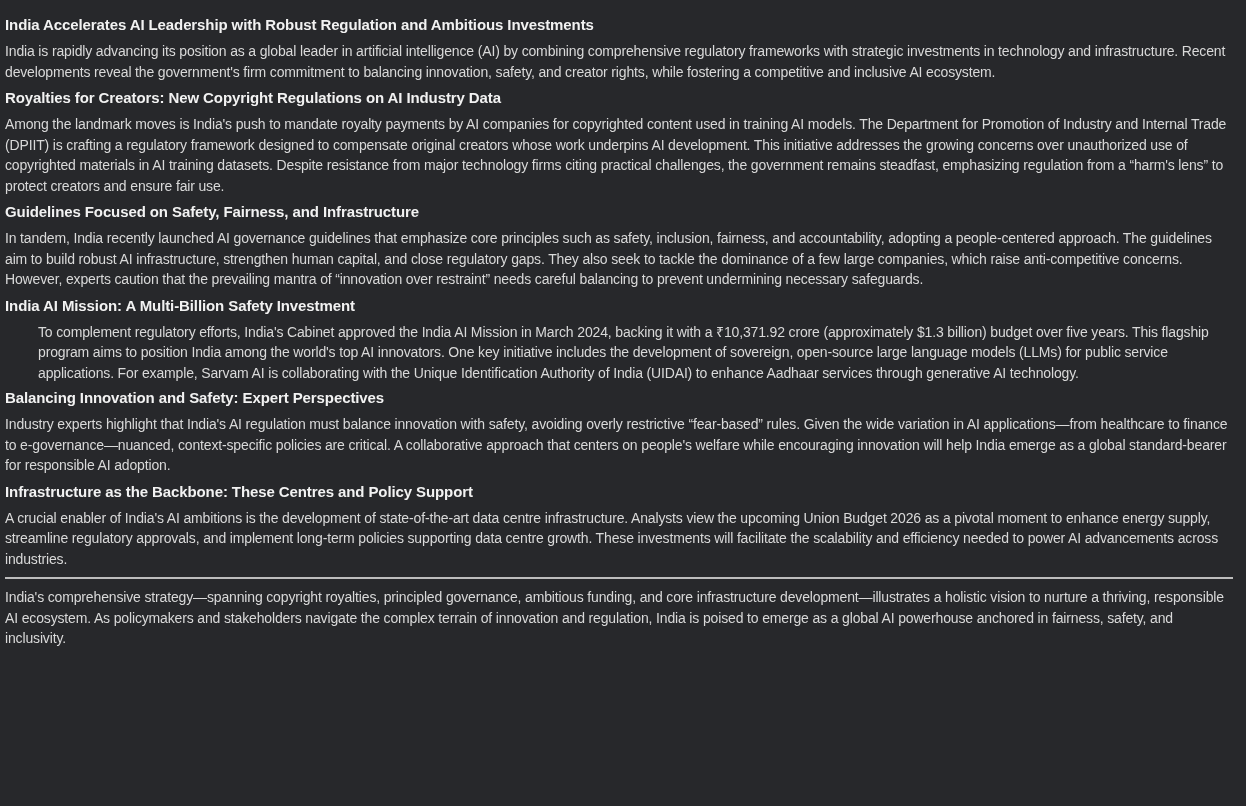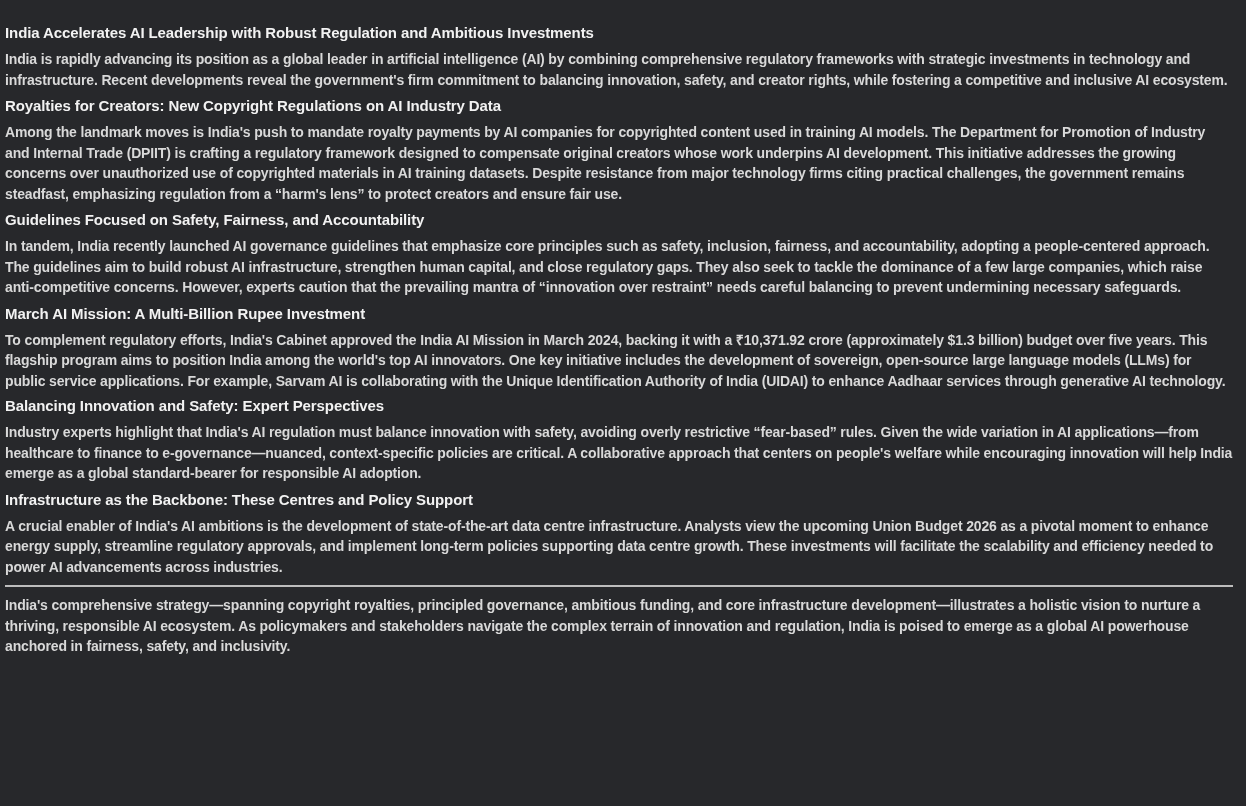--- a/index.html
+++ b/index.html
@@ -8,66 +8,65 @@
     background: #27282b;
   }
   body {
     width: 1246px;
     height: 806px;
     overflow: hidden;
     font-family: "Liberation Sans", sans-serif;
     color: #dcdcdc;
   }
   .doc {
-    padding: 23px 6px 0 5px;
+    padding: 15px 6px 0 5px;
     width: 1228px;
   }
   .doc h2 {
     font-size: 15px;
     font-weight: bold;
     color: #f2f2f2;
     margin: 0 0 7px 0;
     line-height: 19px;
     letter-spacing: -0.1px;
   }
   .doc p {
     font-size: 14px;
     line-height: 20.5px;
     margin: 0 0 6px 0;
     color: #d9d9d9;
     letter-spacing: -0.15px;
-    font-weight: bold;
   }
-  .doc p.tight { margin-bottom: 5px; }
+  .doc p.tight { margin-bottom: 5px; margin-left: 33px; }
   .divider {
     border: none;
     border-top: 2px solid #bdbdbd;
     margin: 8px 0 8px 0;
     height: 0;
   }
 </style>
 </head>
 <body>
 
 <div class="doc">
   <h2>India Accelerates AI Leadership with Robust Regulation and Ambitious Investments</h2>
   <p>India is rapidly advancing its position as a global leader in artificial intelligence (AI) by combining comprehensive regulatory frameworks with strategic investments in technology and infrastructure. Recent developments reveal the government's firm commitment to balancing innovation, safety, and creator rights, while fostering a competitive and inclusive AI ecosystem.</p>
 
   <section>
     <h2>Royalties for Creators: New Copyright Regulations on AI Industry Data</h2>
     <p>Among the landmark moves is India's push to mandate royalty payments by AI companies for copyrighted content used in training AI models. The Department for Promotion of Industry and Internal Trade (DPIIT) is crafting a regulatory framework designed to compensate original creators whose work underpins AI development. This initiative addresses the growing concerns over unauthorized use of copyrighted materials in AI training datasets. Despite resistance from major technology firms citing practical challenges, the government remains steadfast, emphasizing regulation from a “harm's lens” to protect creators and ensure fair use.</p>
   </section>
 
   <section>
-    <h2>Guidelines Focused on Safety, Fairness, and Accountability</h2>
+    <h2>Guidelines Focused on Safety, Fairness, and Infrastructure</h2>
     <p>In tandem, India recently launched AI governance guidelines that emphasize core principles such as safety, inclusion, fairness, and accountability, adopting a people-centered approach. The guidelines aim to build robust AI infrastructure, strengthen human capital, and close regulatory gaps. They also seek to tackle the dominance of a few large companies, which raise anti-competitive concerns. However, experts caution that the prevailing mantra of “innovation over restraint” needs careful balancing to prevent undermining necessary safeguards.</p>
   </section>
 
   <section>
-    <h2>March AI Mission: A Multi-Billion Rupee Investment</h2>
+    <h2>India AI Mission: A Multi-Billion Safety Investment</h2>
     <p class="tight">To complement regulatory efforts, India's Cabinet approved the India AI Mission in March 2024, backing it with a ₹10,371.92 crore (approximately $1.3 billion) budget over five years. This flagship program aims to position India among the world's top AI innovators. One key initiative includes the development of sovereign, open-source large language models (LLMs) for public service applications. For example, Sarvam AI is collaborating with the Unique Identification Authority of India (UIDAI) to enhance Aadhaar services through generative AI technology.</p>
   </section>
 
   <section>
     <h2>Balancing Innovation and Safety: Expert Perspectives</h2>
     <p>Industry experts highlight that India's AI regulation must balance innovation with safety, avoiding overly restrictive “fear-based” rules. Given the wide variation in AI applications—from healthcare to finance to e-governance—nuanced, context-specific policies are critical. A collaborative approach that centers on people's welfare while encouraging innovation will help India emerge as a global standard-bearer for responsible AI adoption.</p>
   </section>
 
   <section>
     <h2>Infrastructure as the Backbone: These Centres and Policy Support</h2>

